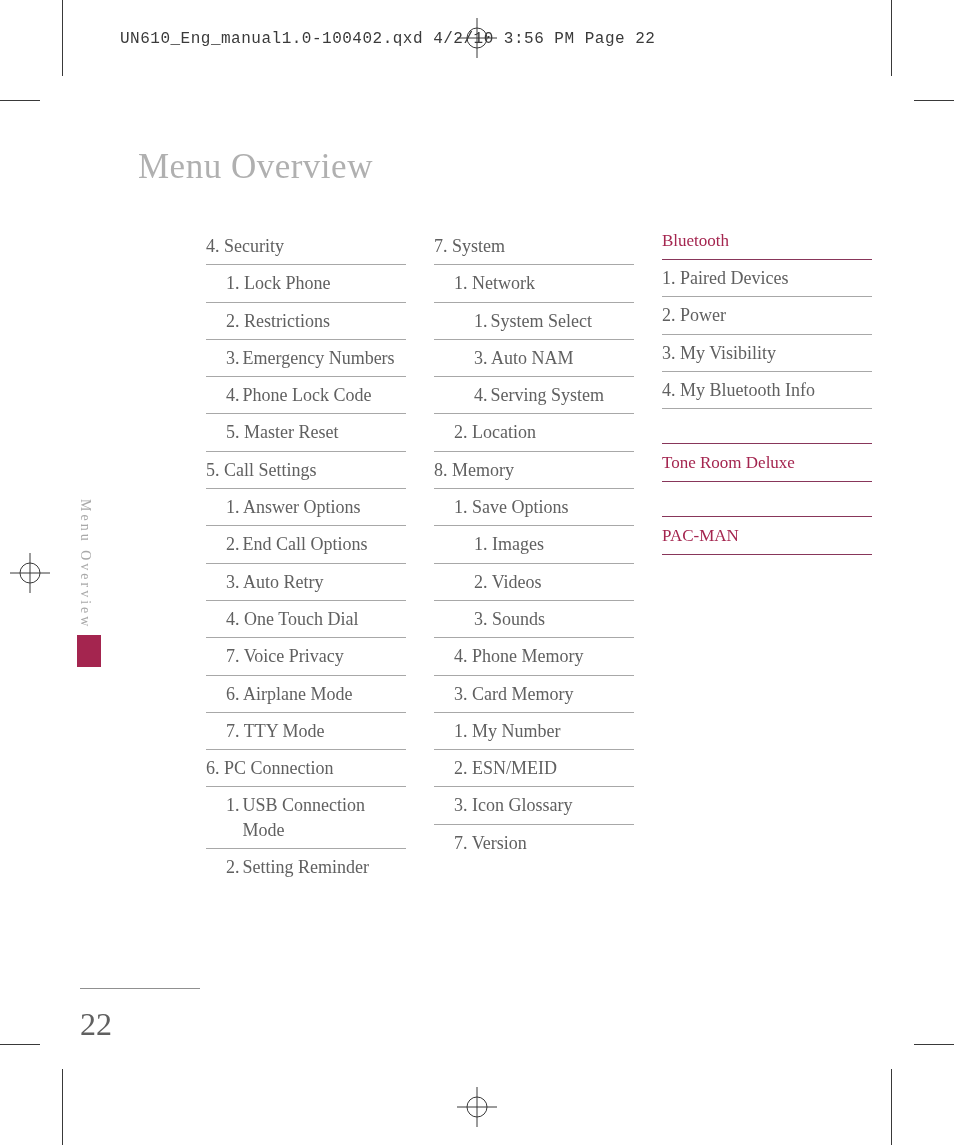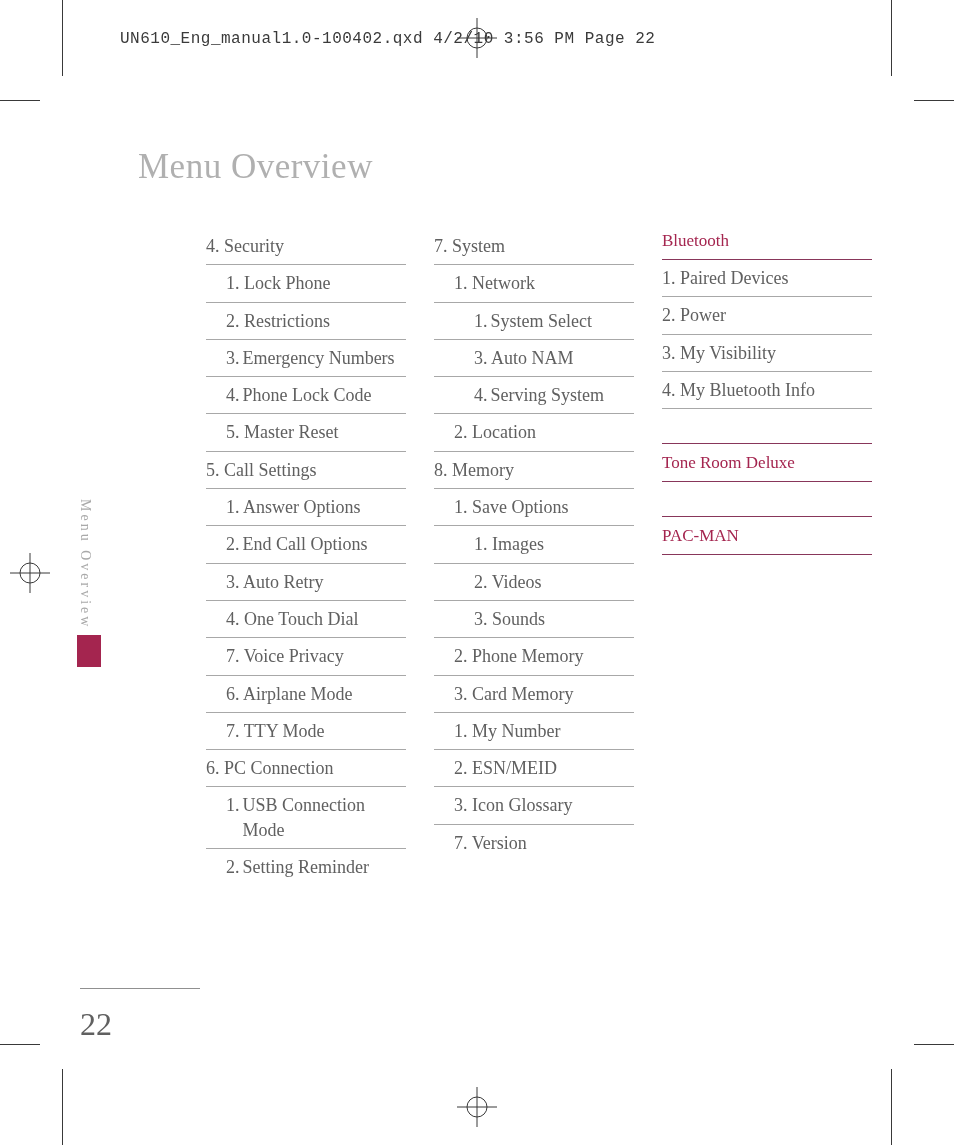--- a/index.html
+++ b/index.html
@@ -209,21 +209,21 @@
       <div class="item ruled indent2 hang">
         <span class="num">4.</span>
         <span class="txt">Serving System</span>
       </div>
       <div class="item ruled indent1">2. Location</div>
       <div class="item ruled">8.  Memory</div>
       <div class="item ruled indent1">1. Save Options</div>
       <div class="item ruled indent2">1. Images</div>
       <div class="item ruled indent2">2. Videos</div>
       <div class="item ruled indent2">3. Sounds</div>
-      <div class="item ruled indent1">2. Phone Memory</div>
+      <div class="item ruled indent1">4. Phone Memory</div>
       <div class="item ruled indent1">3. Card Memory</div>
       <div class="item ruled indent1">1. My Number</div>
       <div class="item ruled indent1">2. ESN/MEID</div>
       <div class="item ruled indent1">3. Icon Glossary</div>
       <div class="item indent1">7. Version</div>
     </div>
   <div class="col col3" id="col3">
     <div class="item section-head ruled">Bluetooth</div>
     <div class="item ruled gray">1. Paired Devices</div>
     <div class="item ruled gray">2. Power</div>

